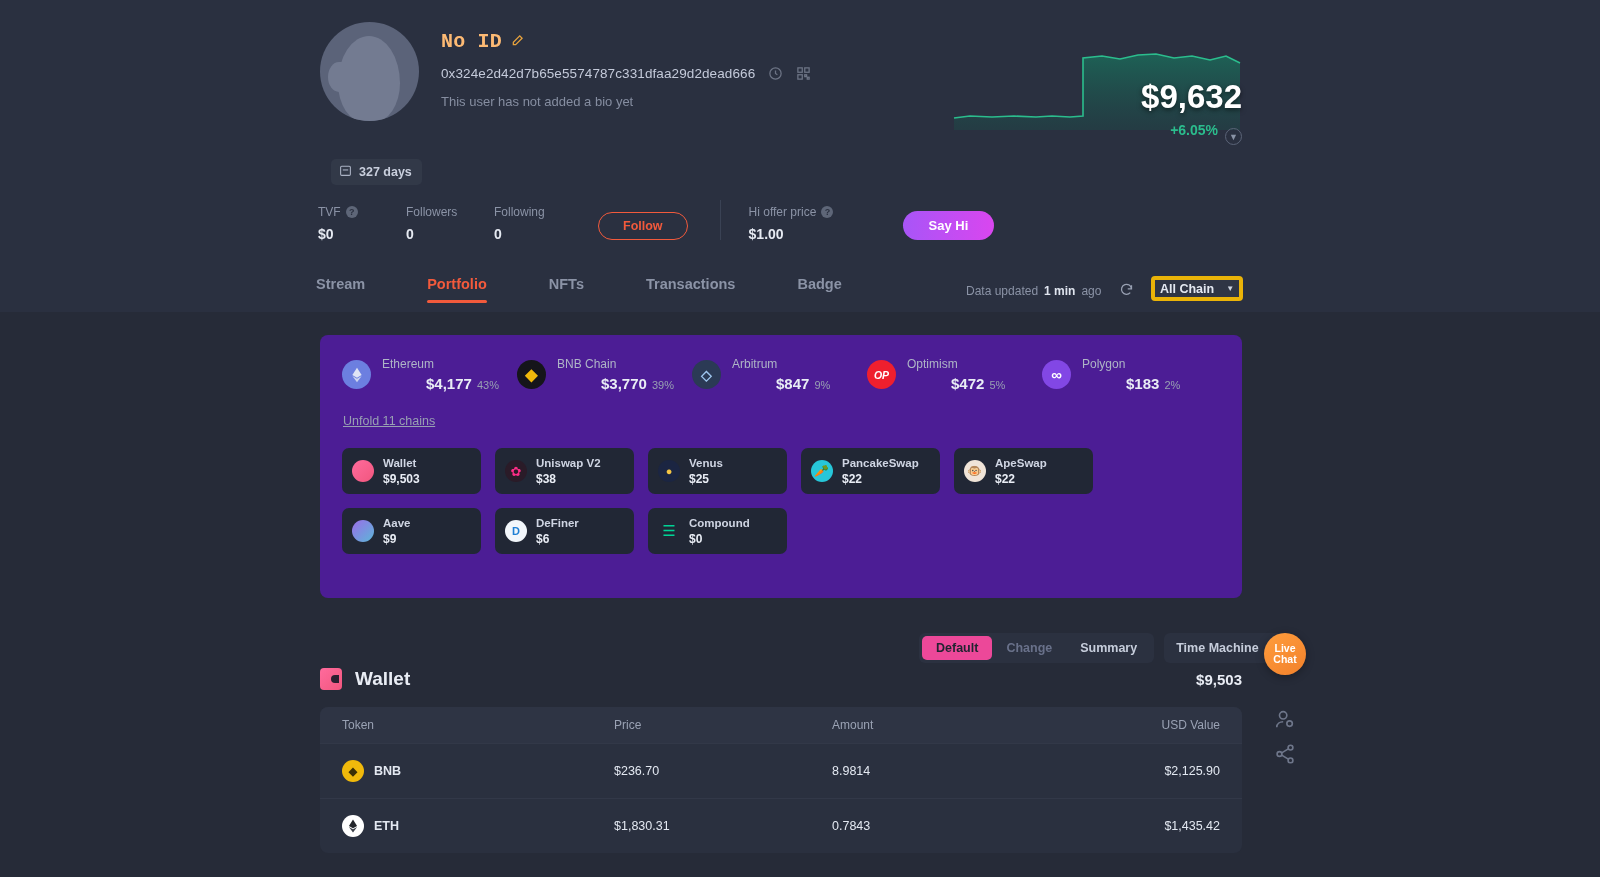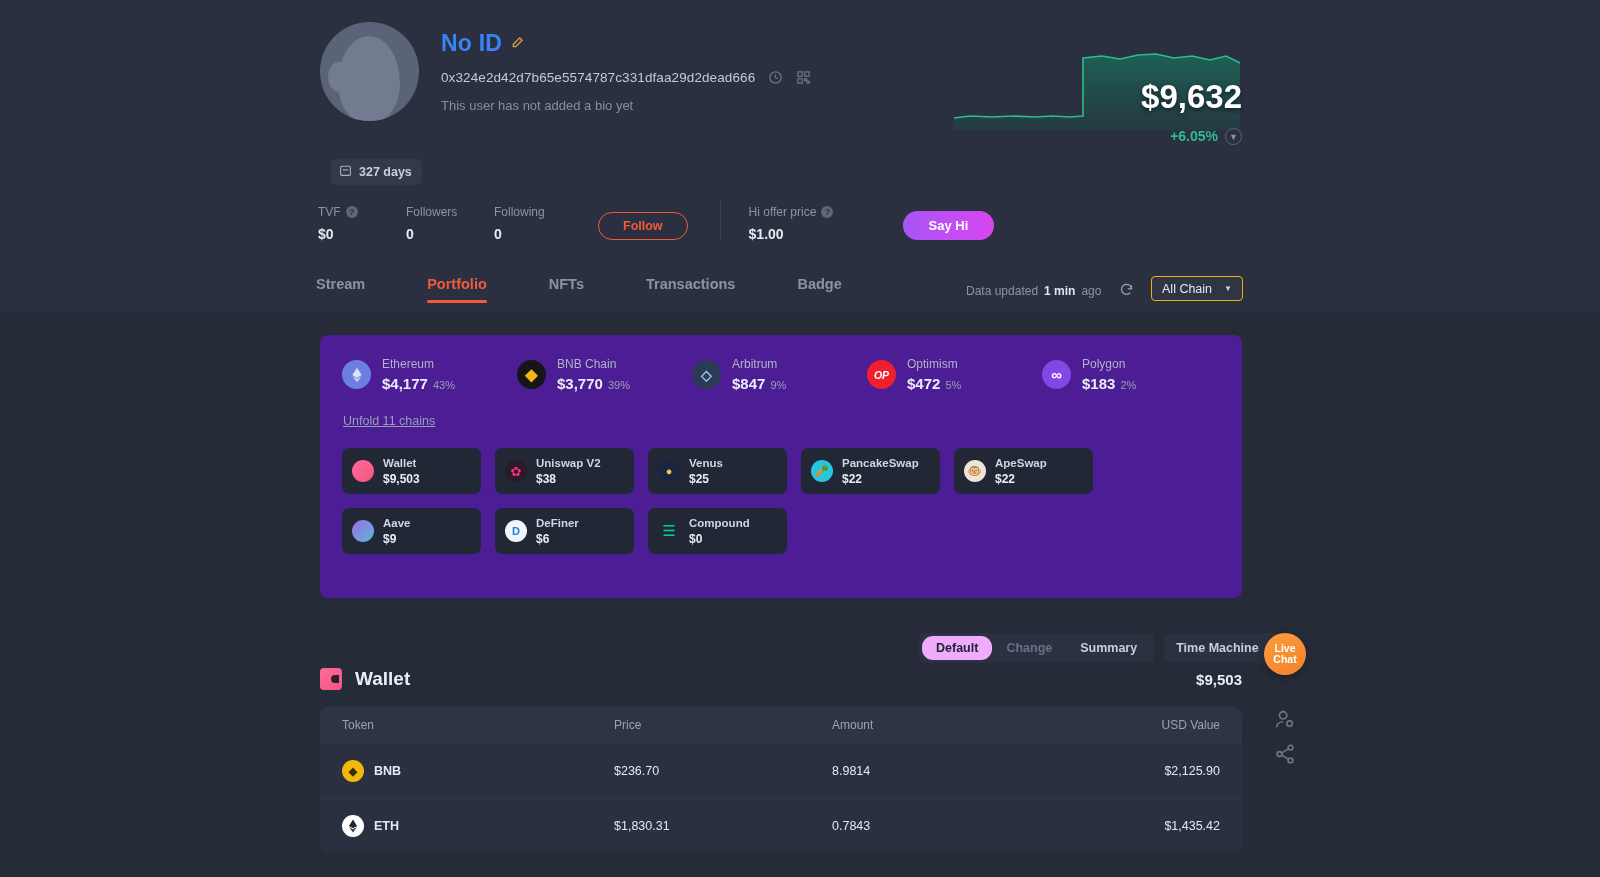--- a/index.html
+++ b/index.html
@@ -30,21 +30,21 @@
   .avatar .silhouette {
     position: absolute; left: 18px; top: 14px; width: 62px; height: 86px;
     background: #737b91; border-radius: 50% 50% 42% 42% / 55% 55% 45% 45%;
   }
   .avatar .silhouette:after {
     content:''; position:absolute; left:-10px; top:26px; width:22px; height:30px;
     background:#737b91; border-radius:50% 0 0 50%;
   }
   .pinfo { padding-top: 8px; }
   .pname-row { display: flex; align-items: center; gap: 9px; }
-  .pname { font-size: 23px; font-weight: bold; color: #3b82f6; letter-spacing:.2px; }
+  .pname { font-size: 20px; font-weight: bold; color: #fdba74; letter-spacing:.2px;font-family:Liberation Mono, monospace; }
   .edit-icon { color: #e8a33d; font-size: 14px; transform: rotate(0deg); }
   .addr-row { display: flex; align-items: center; gap: 13px; margin-top: 13px; }
   .addr { font-size: 13.5px; color: #c4cada; letter-spacing: .1px; }
   .ic-sm { width: 15px; height: 15px; opacity: .6; }
   .bio { margin-top: 13px; font-size: 13px; color: #868ea1; }
 
   .days-badge {
     position: absolute; left: 331px; top: 159px;
     display: flex; align-items: center; gap: 7px;
     background: #323948; border-radius: 5px;
@@ -77,21 +77,21 @@
 
   
   .chart-wrap { position: absolute; left: 952px; top: 30px; width: 290px; height: 100px; }
   .chart-wrap svg { display:block; }
   .chart-val {
     position: absolute; right: 0px; top: 48px;
     font-size: 33px; font-weight: bold; color: #fff;
     text-shadow: 0 2px 5px rgba(0,0,0,.55);
   }
   .chart-chg {
-    position: absolute; right: 24px; top: 98px;
+    position: absolute; right: 24px; top: 92px;
     font-size: 14px; font-weight: bold; color: #2bbd8d; text-align: center;
   }
   .chg-caret {
     position: absolute; right: 0px; top: 98px;
     width: 17px; height: 17px; border-radius: 50%;
     border: 1px solid #5b6478; color: #8a93a6; font-size: 9px;
     display:flex; align-items:center; justify-content:center;
   }
 
   
@@ -106,57 +106,57 @@
     background: #f25a3c; border-radius: 2px;
   }
   .upd {
     position: absolute; left: 966px; top: 282px;
     font-size: 12px; color: #8b93a6; display: flex; align-items: center; gap: 6px;
   }
   .upd b { color: #dfe4ee; }
   .refresh { margin-left: 12px; color: #99a1b3; font-size: 14px; cursor:pointer; }
   .chain-sel {
     position: absolute; left: 1151px; top: 276px;
-    width: 92px; height: 25px; border: 1px solid #eab308; border-radius: 4px;
-    background: #2f3545; color: #e3e8f1; font-size: 12.5px; font-weight: normal;
+    width: 92px; height: 25px; border: 4px solid #eab308; border-radius: 4px;
+    background: #2f3545; color: #e3e8f1; font-size: 12.5px; font-weight: bold;
     display: flex; align-items: center; justify-content: center; gap: 12px;
     cursor: pointer;
   }
   .caret-dn { font-size: 8px; color: #cfd5e2; }
 
   
   .card {
     position: absolute; left: 320px; top: 335px; width: 922px; height: 263px;
     background: #4c1d95; border-radius: 8px;
   }
   .chains { display: flex; padding: 22px 0 0 22px; }
   .chain { display: flex; align-items: center; gap: 11px; width: 175px; }
   .cicon { width: 29px; height: 29px; border-radius: 50%; flex: none;
            display:flex; align-items:center; justify-content:center; font-size:11px; font-weight:bold;}
   .cname { font-size: 12px; color: #aeb5c6; }
-  .cval { font-size: 15px; font-weight: bold; color: #e9edf5; margin-top: 4px; }
+  .cval { font-size: 15px; font-weight: bold; color: #e9edf5; margin-top: 4px; margin-left: 44px; }
   .cpct { font-size: 11px; color: #98a0b2; font-weight: normal; margin-left: 5px; }
   .unfold {
     margin: 22px 0 0 23px; font-size: 12.5px; color: #98a0b2;
     text-decoration: underline; cursor: pointer; display: inline-block;
   }
   .chips { display: flex; flex-wrap: wrap; gap: 14px; padding: 19px 0 0 22px; width: 900px; }
   .chip {
     background: #212735; border-radius: 7px; height: 46px; width: 139px;
     display: flex; align-items: center; gap: 9px; padding: 0 10px; cursor: pointer;
   }
   .chip .pic { width: 22px; height: 22px; border-radius: 50%; flex:none; }
   .chip .pn { font-size: 11.5px; color: #cfd5e3; font-weight: bold; }
   .chip .pv { font-size: 12px; color: #e9edf5; font-weight: bold; margin-top: 3px; }
 
   
   .toggles { position: absolute; left: 919px; top: 633px; display: flex; align-items: center; gap: 10px; }
   .tg { background: #2b3140; border-radius: 6px; display: flex; padding: 3px; }
   .tg .t { font-size: 12.5px; font-weight: bold; color: #c6cddb; padding: 5px 14px; border-radius: 5px; cursor: pointer; }
-  .tg .t.sel { background: #f0abfc; color: #1f2430; border-radius: 11px; }
+  .tg .t.sel { background: #ec4899; color: #1f2430; }
   .tg .t.dis { color: #69718a; padding-left: 14px; }
   .tm {
     background: #2b3140; border-radius: 6px; padding: 8px 12px;
     font-size: 12.5px; font-weight: bold; color: #c6cddb; display:flex; align-items:center; gap: 12px;
     cursor: pointer;
   }
 
   
   .wsec-head { position: absolute; left: 320px; top: 668px; width: 922px; display: flex; align-items: center; }
   .wallet-ic { width: 22px; height: 22px; border-radius: 4px; background: linear-gradient(135deg,#ff6b9d,#f2567e); position: relative; }

